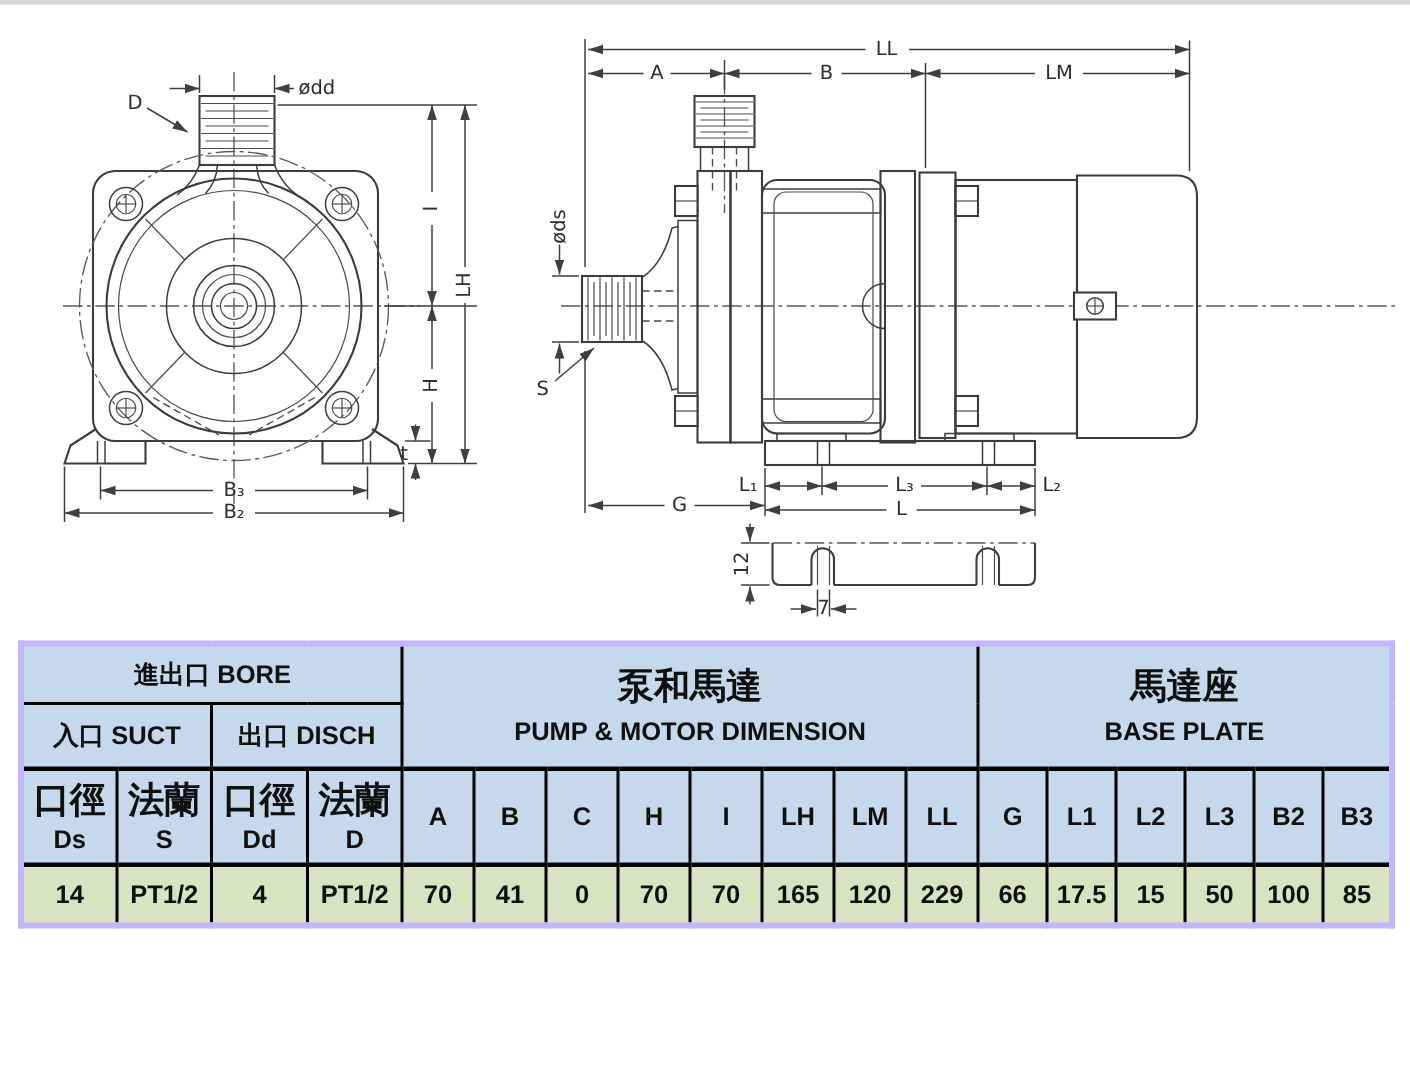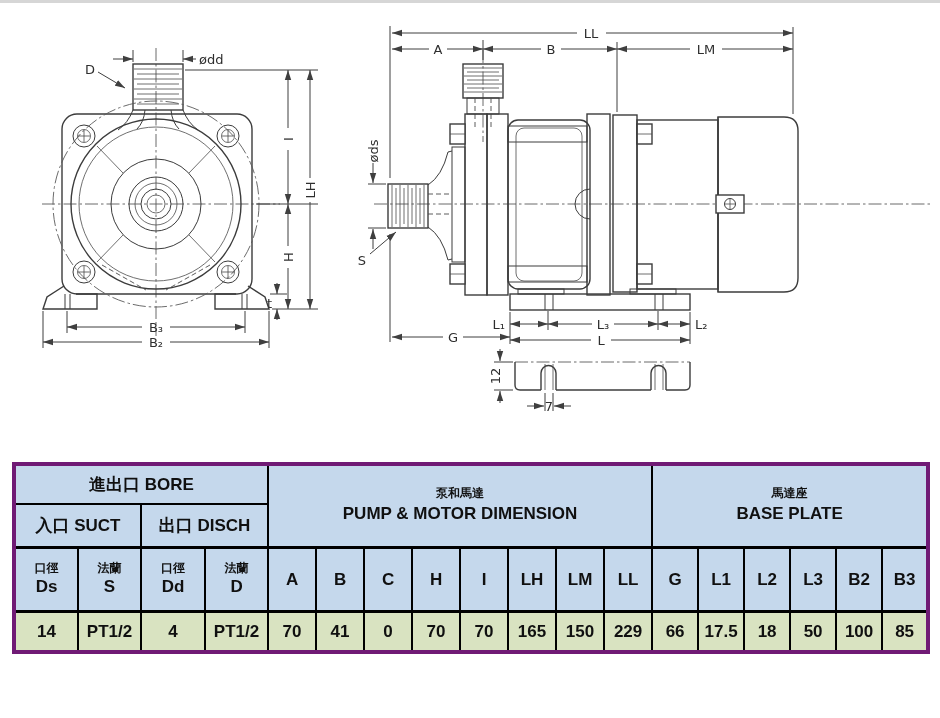--- a/index.html
+++ b/index.html
@@ -8,29 +8,29 @@
   .top-edge{position:absolute;top:0;left:0;width:940px;height:3px;background:#d6d6d6;}
   svg.drawing{position:absolute;top:2px;left:0;}
   svg text{fill:#2e2e2e;font-size:13px;font-family:"DejaVu Sans",sans-serif;}
   .o{fill:none;stroke:#3c3c3c;stroke-width:1.4;}
   .m{fill:none;stroke:#3c3c3c;stroke-width:1;}
   .thin{fill:none;stroke:#4a4a4a;stroke-width:0.8;}
   .cl{fill:none;stroke:#5a5a5a;stroke-width:0.9;stroke-dasharray:13 3 2.5 3;}
   .hid{fill:none;stroke:#4a4a4a;stroke-width:0.9;stroke-dasharray:5 3;}
   .dim{fill:none;stroke:#3f3f3f;stroke-width:1;}
   .wht{fill:#ffffff;stroke:#3c3c3c;stroke-width:1.4;}
-  table.dims{position:absolute;left:12px;top:462px;width:916px;border-collapse:collapse;
-             table-layout:fixed;border:4px solid #701a75;}
+  table.dims{position:absolute;left:12px;top:427px;width:916px;border-collapse:collapse;
+             table-layout:fixed;border:4px solid #c4b5fd;}
   table.dims td{border:2px solid #000;text-align:center;vertical-align:middle;
                 font-weight:bold;color:#101010;padding:0;font-size:17px;line-height:1.25;}
   tr.r1 td{height:37px;background:var(--header_bg);}
   tr.r2 td{height:41px;background:var(--header_bg);}
   tr.r3 td{height:61px;background:var(--header_bg);border-top-width:3px;}
   tr.r4 td{height:37px;background:var(--value_bg);border-top-width:3px;}
-  .zh{font-size:12px;}
+  .zh{font-size:24px;}
   .t2 div{line-height:1.45;}
 </style>
 </head>
 <body>
 
 <div class="page">
   <div class="top-edge"></div>
 
   <svg class="drawing" width="940" height="440" viewBox="0 0 940 440">
     <defs>
@@ -393,24 +393,24 @@
       <td>14</td>
       <td>PT1/2</td>
       <td>4</td>
       <td>PT1/2</td>
       <td>70</td>
       <td>41</td>
       <td>0</td>
       <td>70</td>
       <td>70</td>
       <td>165</td>
-      <td>150</td>
+      <td>120</td>
       <td>229</td>
       <td>66</td>
       <td>17.5</td>
-      <td>18</td>
+      <td>15</td>
       <td>50</td>
       <td>100</td>
       <td>85</td>
     </tr>
   </tbody>
     </table>
 </div>
 
 </body></html>

